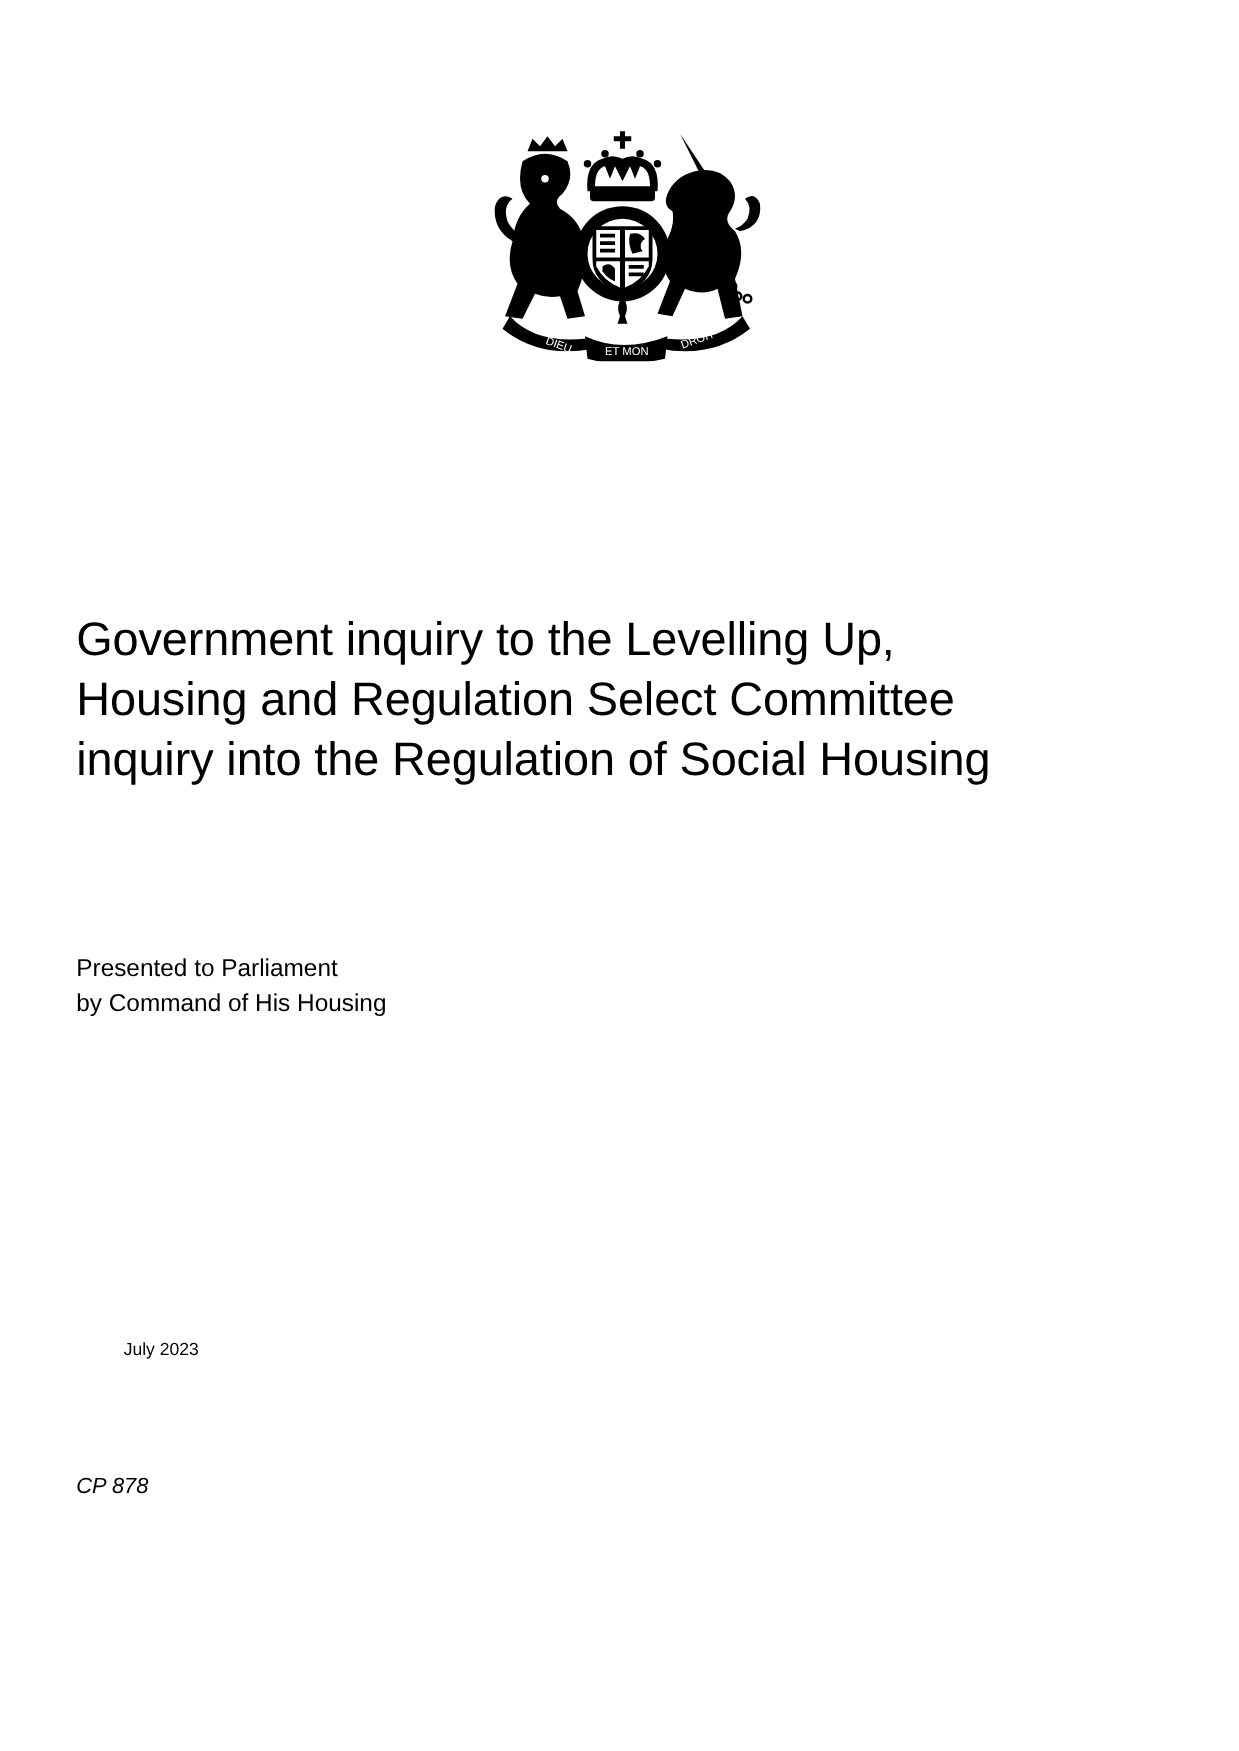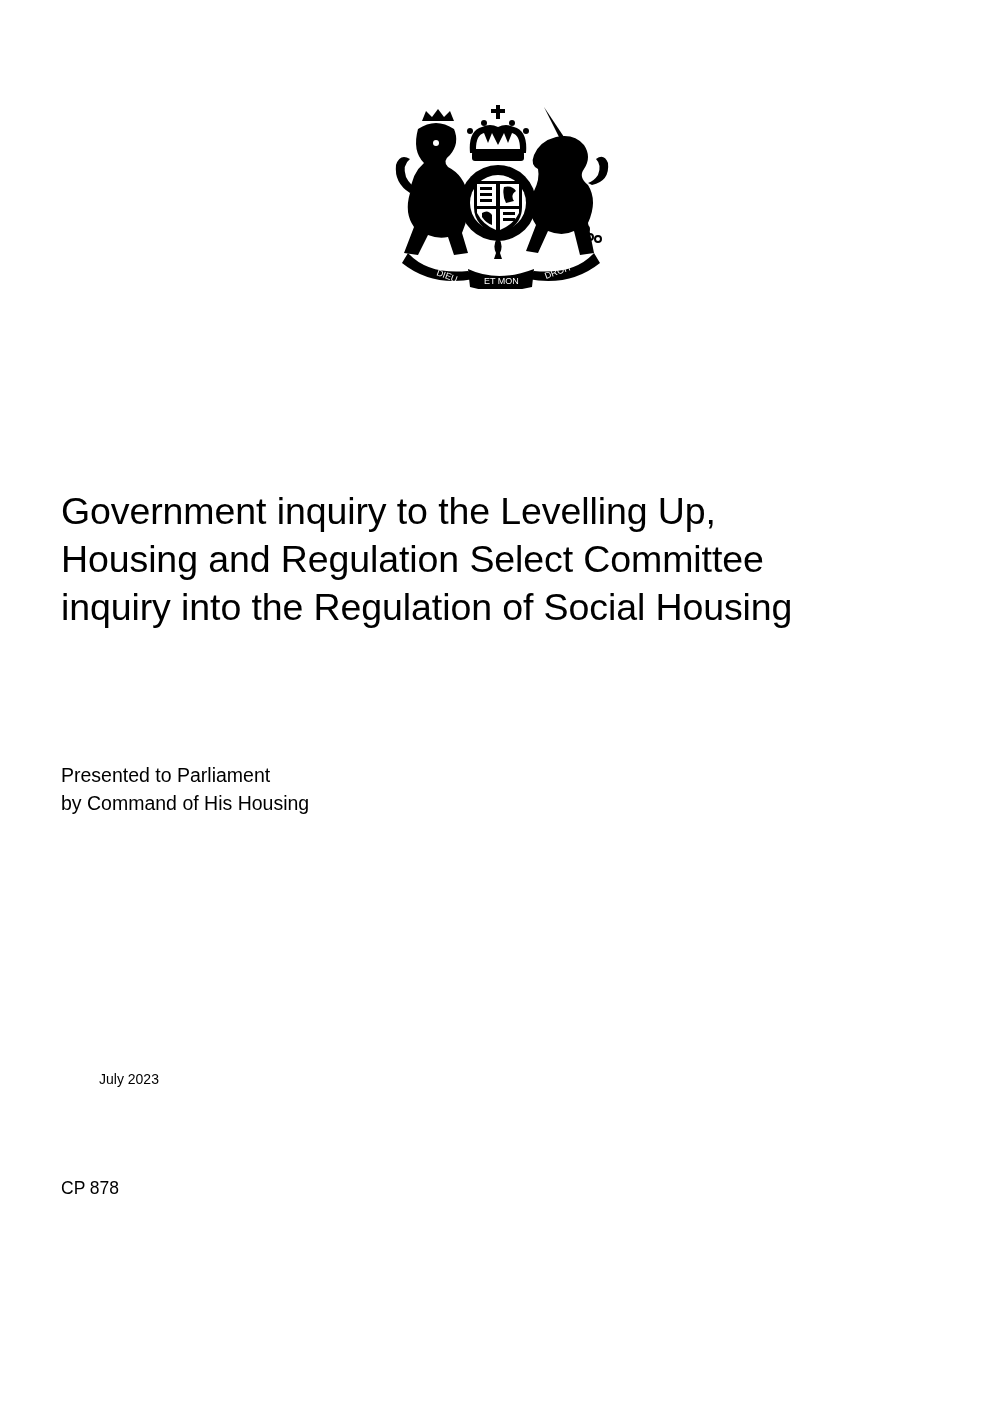--- a/index.html
+++ b/index.html
@@ -18,21 +18,21 @@
     .title span { display: block; white-space: nowrap; }
     .presented {
       position: absolute; left: 61px; top: 761px;
       font-size: 19.5px; line-height: 28px;
     }
     .presented span { display: block; white-space: nowrap; }
     .date {
       position: absolute; left: 61px; top: 1066px; font-size: 14px; line-height: 26px; margin-left: 38px;
     }
     .cp {
-      position: absolute; left: 61px; top: 1176px; font-size: 17.5px; line-height: 24px;
+      position: absolute; left: 61px; top: 1176px; font-size: 17.5px; line-height: 24px; font-style: italic;
     }
   </style>
 </head>
 <body>
 
 <div class="crest">
   <svg width="226" height="186" viewBox="0 0 226 186" xmlns="http://www.w3.org/2000/svg">
 
     <g>
       <rect x="108" y="2" width="4" height="14" fill="#000"></rect>

